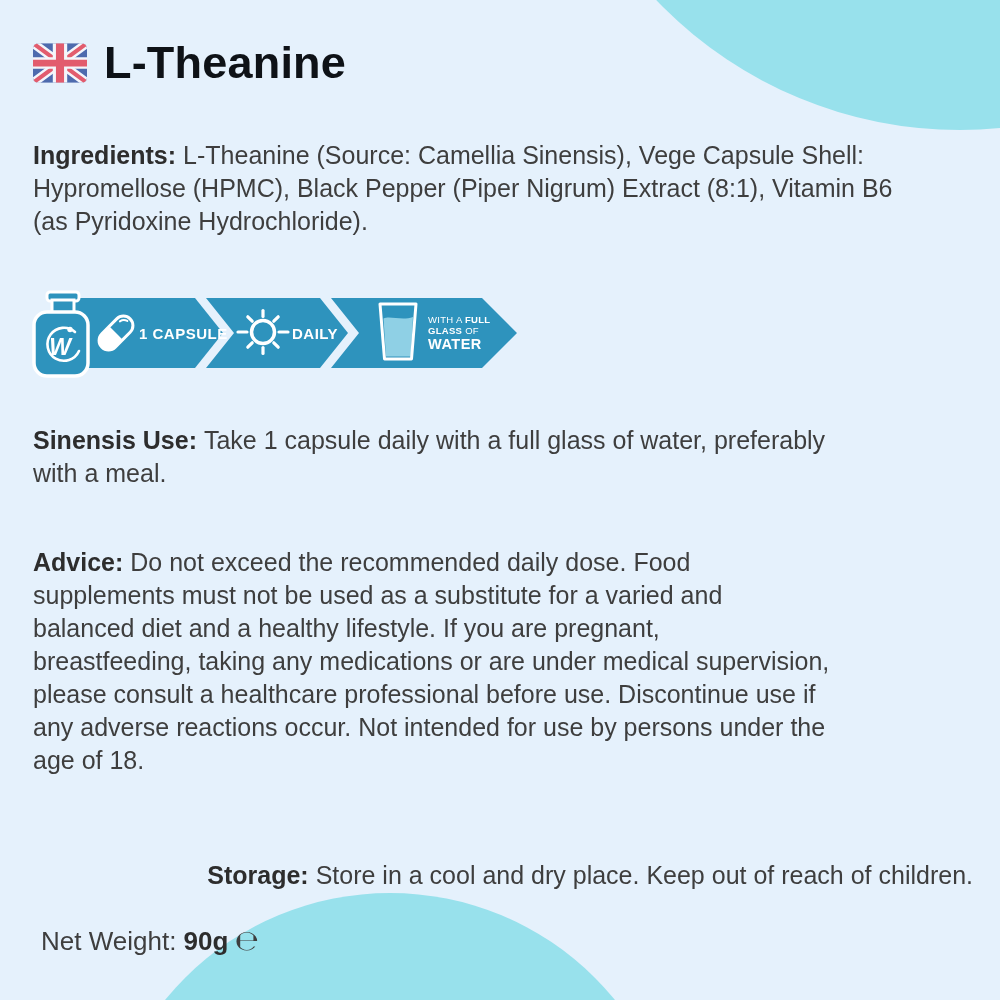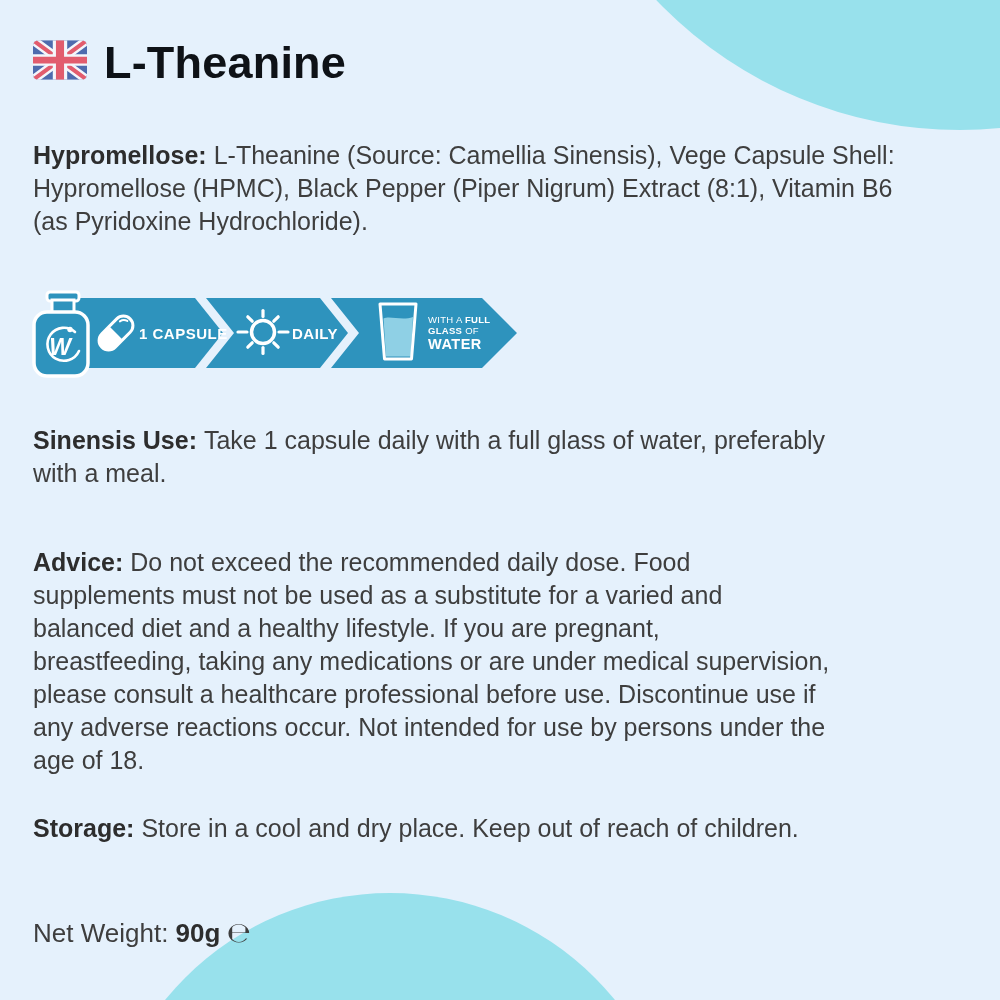--- a/index.html
+++ b/index.html
@@ -5,41 +5,41 @@
   html,body{margin:0;padding:0;}
   body{
     width:1000px;height:1000px;position:relative;overflow:hidden;
     background:#e5f1fc;
     font-family:"Liberation Sans",sans-serif;
   }
   .circle{position:absolute;border-radius:50%;background:#98e1ec;}
   .circle-tr{left:540px;top:-710px;width:840px;height:840px;}
   .circle-b{left:100px;top:893px;width:580px;height:580px;}
 
-  .header{position:absolute;left:33px;top:40px;display:flex;gap:17px;}
+  .header{position:absolute;left:33px;top:40px;display:flex;align-items:center;gap:17px;}
   .flag{width:54px;height:40px;display:block;}
   h1{
     margin:0;font-size:45px;font-weight:800;color:#0e1217;
     letter-spacing:0.2px;line-height:1;
   }
 
   .para{
     position:absolute;left:33px;width:940px;margin:0;
     font-size:25px;line-height:33px;color:#3e3e3e;
   }
   .para b{color:#2d2d2d;font-weight:700;margin-right:7px;}
   .para .body-text{white-space:pre-line;}
 
   .p-ingredients{top:139px;}
   .p-suggested{top:424px;}
   .p-advice{top:546px;}
-  .p-storage{top:812px;}
+  .p-storage{top:859px;text-align:right;}
 
   .netweight{
-    position:absolute;left:33px;top:916px;margin:0;
+    position:absolute;left:33px;top:916px;margin:8px;
     font-size:26px;color:#3e3e3e;
   }
   .netweight b{font-weight:700;color:#2d2d2d;}
   .netweight .est{font-family:"DejaVu Sans",sans-serif;font-size:28px;margin-left:6px;}
 
   .banner{position:absolute;left:30px;top:288px;width:500px;height:95px;}
 </style>
 </head>
 <body>
 
@@ -59,21 +59,21 @@
       <path d="M0,0 L60,44 M60,0 L0,44" stroke="#e25c6e" stroke-width="4.5"></path>
       <path d="M30,0 V44" stroke="#f4f6fb" stroke-width="16"></path>
       <path d="M0,22 H60" stroke="#f4f6fb" stroke-width="13"></path>
       <path d="M30,0 V44" stroke="#e25c6e" stroke-width="9"></path>
       <path d="M0,22 H60" stroke="#e25c6e" stroke-width="7.5"></path>
     </g>
   </svg>
   <h1>L-Theanine</h1>
 </div>
 
-<p class="para p-ingredients"><b>Hypromellose:</b><span class="body-text">L-Theanine (Source: Camellia Sinensis), Vege Capsule Shell:
+<p class="para p-ingredients"><b>Ingredients:</b><span class="body-text">L-Theanine (Source: Camellia Sinensis), Vege Capsule Shell:
 Hypromellose (HPMC), Black Pepper (Piper Nigrum) Extract (8:1), Vitamin B6
 (as Pyridoxine Hydrochloride).</span></p>
 
 <svg class="banner" viewBox="0 0 500 95" aria-hidden="true">
 
   <polygon points="40,10 165,10 193,45 165,80 40,80" fill="#2e93bd"></polygon>
   <polygon points="176,10 290,10 318,45 290,80 176,80 204,45" fill="#2e93bd"></polygon>
   <polygon points="301,10 452,10 487,45 452,80 301,80 329,45" fill="#2e93bd"></polygon>
 
   <g>

